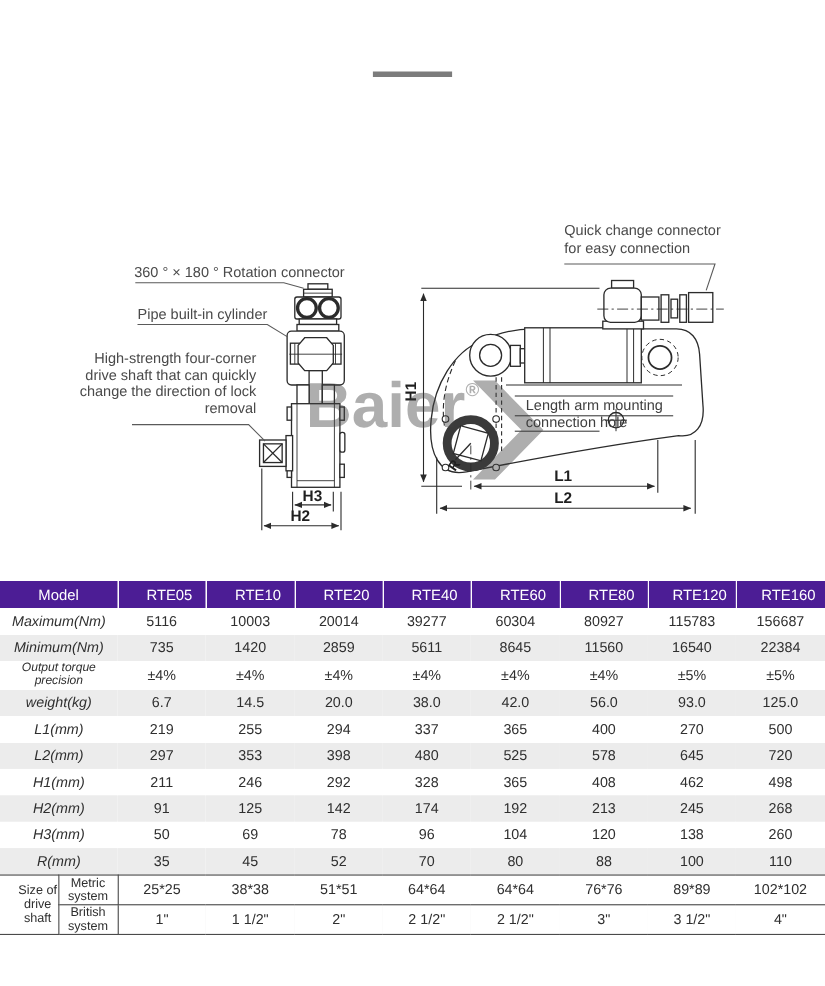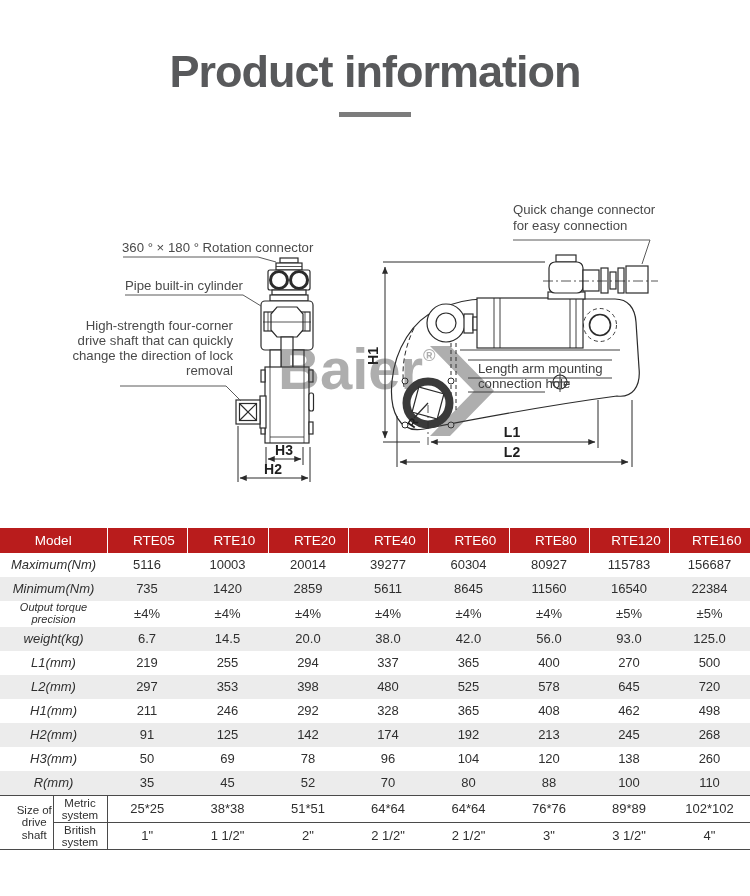--- a/index.html
+++ b/index.html
@@ -21,40 +21,39 @@
              color:#404040;opacity:.42;pointer-events:none;}
   .wm-top{white-space:nowrap;}
   .wm-name{font-size:58px;font-weight:800;line-height:1;letter-spacing:0px;}
   .wm-reg{font-size:17px;font-weight:700;vertical-align:28px;}
   .wm-sub{font-size:22px;font-weight:700;letter-spacing:2.5px;margin-top:2px;white-space:nowrap;}
   .wm-chevron{position:absolute;left:152px;top:2px;}
   
   .spec-table{position:absolute;top:528px;left:0;width:750px;border-collapse:collapse;
               table-layout:fixed;font-size:13px;}
   .spec-table th,.spec-table td{padding:0;text-align:center;vertical-align:middle;overflow:hidden;}
-  .spec-table thead th{background:#b91c1c;color:#fff;font-weight:400;height:25px;font-size:13.5px;}
+  .spec-table thead th{background:#4c1d95;color:#fff;font-weight:400;height:25px;font-size:13.5px;}
   .spec-table thead th + th{border-left:1px solid #fdfdfd;padding-left:14px;}
   .spec-table tbody td{height:24px;line-height:1.05;color:#2f2f2f;}
   .spec-table tbody tr:nth-child(even){background:#ececec;}
   .spec-table tbody tr:nth-child(3) td{height:26px;}
   .spec-table tbody tr:nth-child(3) td.lbl{font-size:11px;}
   .lbl{white-space:pre-line;font-style:italic;}
   tr.drv td,tr.drv2 td{background:#fff !important;height:26px;}
   tr.drv td{border-top:1.5px solid #4a4a4a;}
   tr.drv td:not(.drv-main){border-bottom:1px solid #4a4a4a;}
   tr.drv2 td{border-bottom:1.5px solid #4a4a4a;margin-top:15px;}
   td.drv-main{border-right:1px solid #4a4a4a;border-bottom:1.5px solid #4a4a4a;
               font-size:11.5px;white-space:pre-line;padding-left:16px;}
   td.drv-sub{border-right:1px solid #4a4a4a;font-size:11.5px;white-space:pre-line;text-align:center;}
 </style>
 </head>
 <body>
 
 <div class="header">
-  <div class="title">Product information</div>
   <div class="divider"></div>
 </div>
 
 <div class="diagram">
 <svg width="750" height="368" viewBox="0 0 750 368">
   <defs>
     <marker id="ar" viewBox="0 0 10 10" refX="9" refY="5" markerWidth="7.5" markerHeight="7.5" orient="auto-start-reverse">
       <path d="M0,1 L9.5,5 L0,9 z" fill="#2b2b2b"></path>
     </marker>
   </defs>

